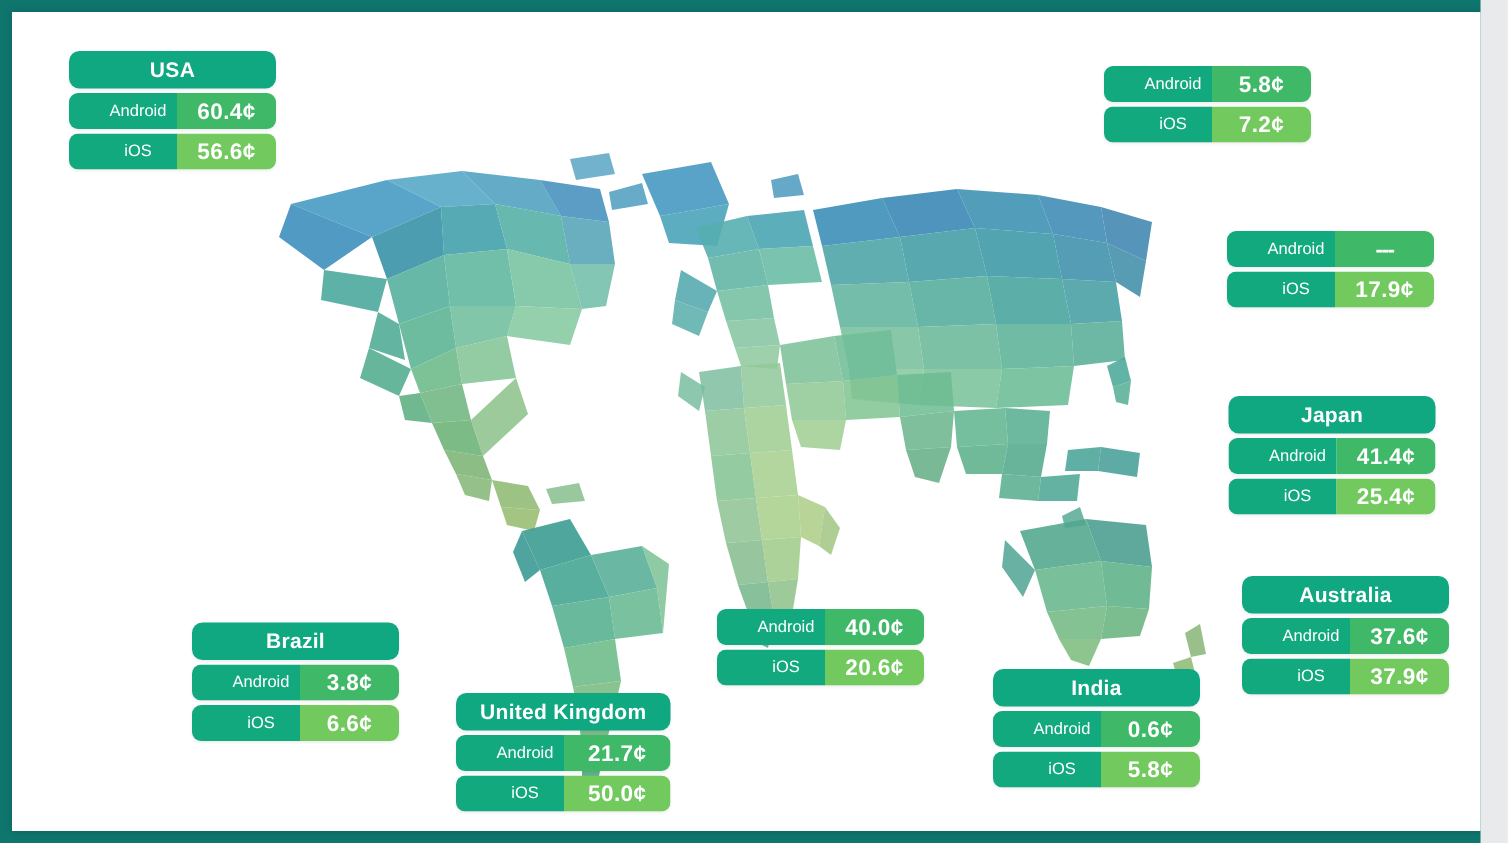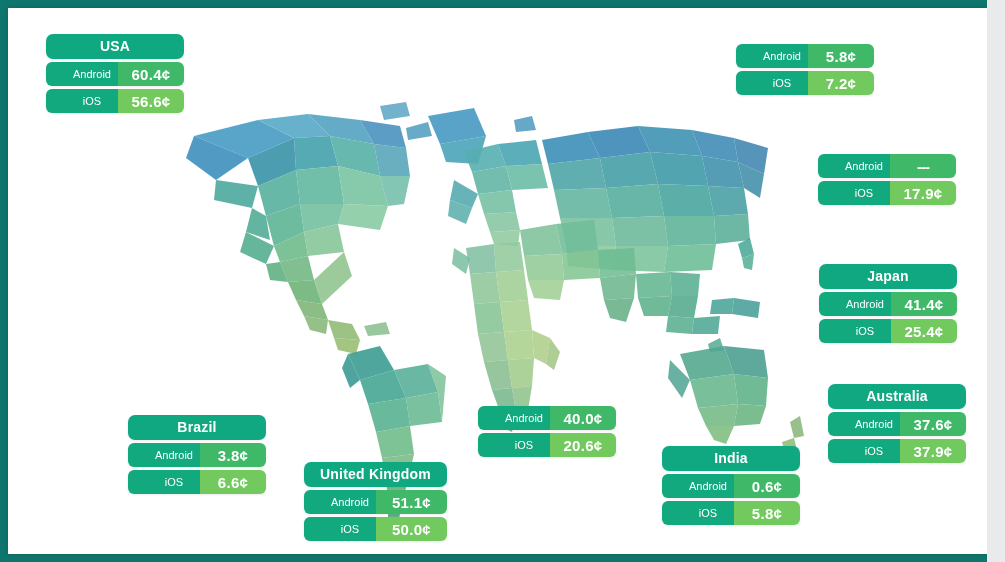--- a/index.html
+++ b/index.html
@@ -348,21 +348,21 @@
       <div class="card-row row-ios">
         <div class="row-label">iOS</div>
         <div class="row-value">6.6¢</div>
       </div>
     </div>
 
     <div class="card wide" style="left:296px; top:438px;margin-top:16px;">
       <div class="card-header">United Kingdom</div>
       <div class="card-row row-android">
         <div class="row-label">Android</div>
-        <div class="row-value">51.1¢</div>
+        <div class="row-value">21.7¢</div>
       </div>
       <div class="card-row row-ios">
         <div class="row-label">iOS</div>
         <div class="row-value">50.0¢</div>
       </div>
     </div>
 
     <div class="card" style="left:470px; top:398px;">
       <div class="card-row row-android">
         <div class="row-label">Android</div>

